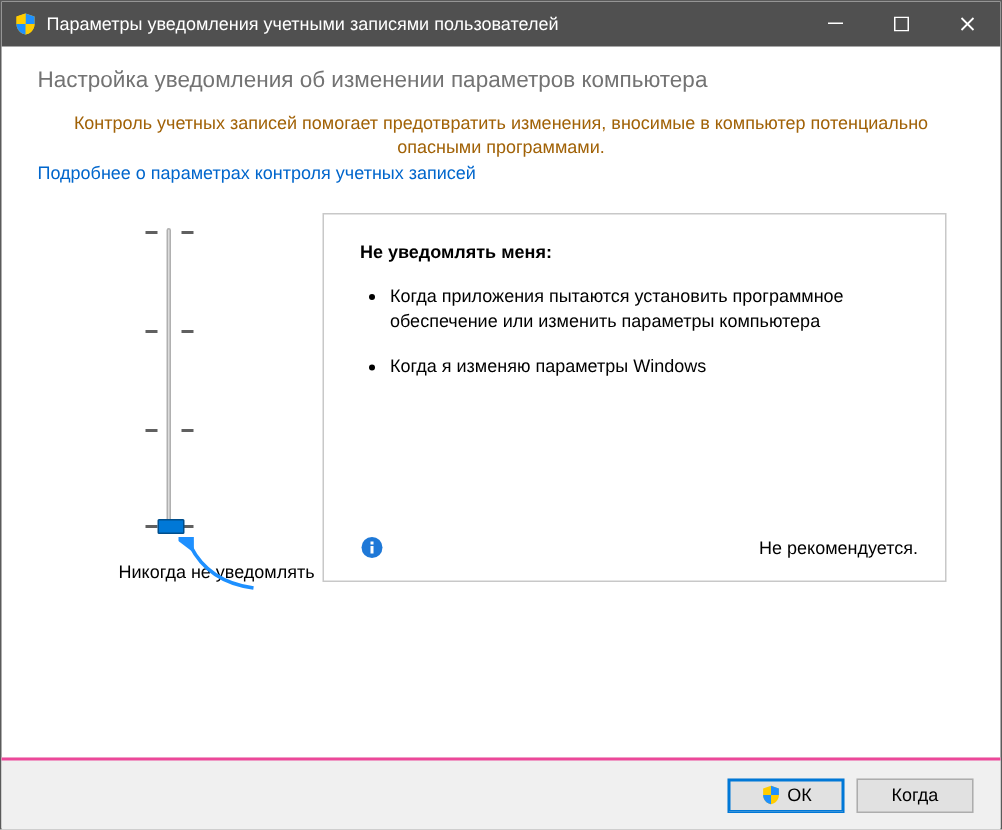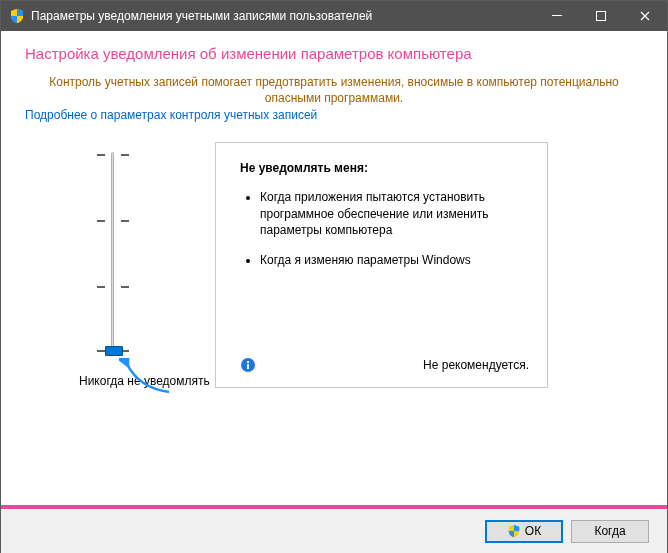--- a/index.html
+++ b/index.html
@@ -29,21 +29,21 @@
 .win-controls { display: flex; height: 100%; }
 .win-btn {
   width: 44px; height: 30px;
   display: flex; align-items: center; justify-content: center;
   color: #fff; cursor: default;
 }
 .content {
   padding: 14px 24px 0 24px;
 }
 h1.heading {
-  color: #ec4899;
+  color: #737373;
   font-size: 15px;
   font-weight: 400;
   margin-bottom: 12px;
 }
 .desc { font-size: 12px; color: #a16207; line-height: 1.35; text-align: center; }
 a.link { color: #0066cc; cursor: pointer; display: inline-block; margin-top: 2px; margin-bottom: 16px; }
 .slider-area {
   display: flex;
   margin-top: 4px;
 }
@@ -97,21 +97,21 @@
   cursor: pointer;
 }
 .arrow-annot {
   position: absolute;
   left: 40px;
   top: 216px;
   pointer-events: none;
 }
 .info-panel {
   border: 1px solid #c8c8c8;
-  width: 333px;
+  width: 416px;
   padding: 18px 18px 14px 24px;
   min-height: 222px;
   display: flex;
   flex-direction: column;
 }
 .info-panel .panel-title {
   font-weight: 600;
   font-size: 12px;
   margin-bottom: 14px;
 }
@@ -134,21 +134,21 @@
 }
 .info-icon {
   width: 16px; height: 16px;
   display: inline-flex;
 }
 .footer {
   position: absolute;
   bottom: 0; left: 1px; right: 1px;
   height: 48px;
   background: #f0f0f0;
-  border-top: 4px solid #ec4899;
+  border-top: 2px solid #ec4899;
   display: flex;
   align-items: center;
   justify-content: flex-end;
   padding-right: 18px;
   gap: 8px;
 }
 button.win {
   min-width: 78px;
   height: 23px;
   background: #e1e1e1;

